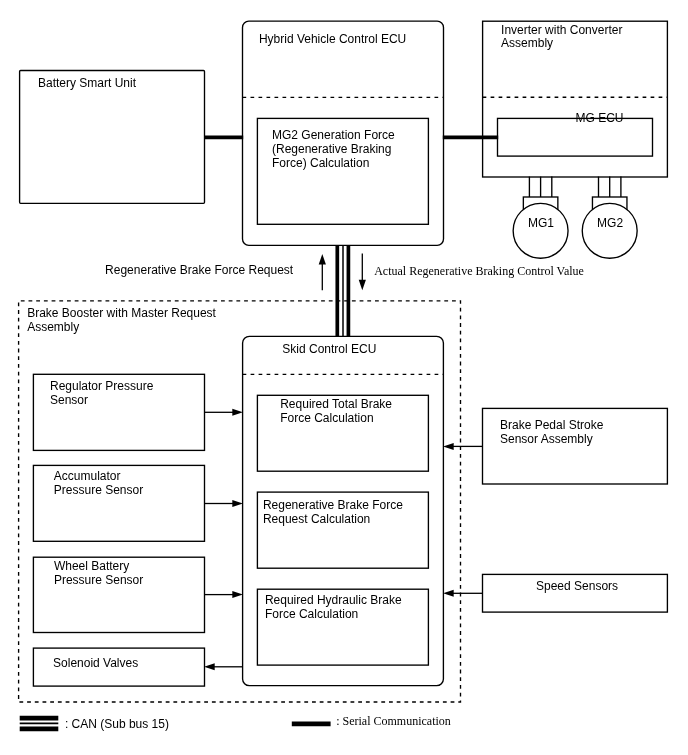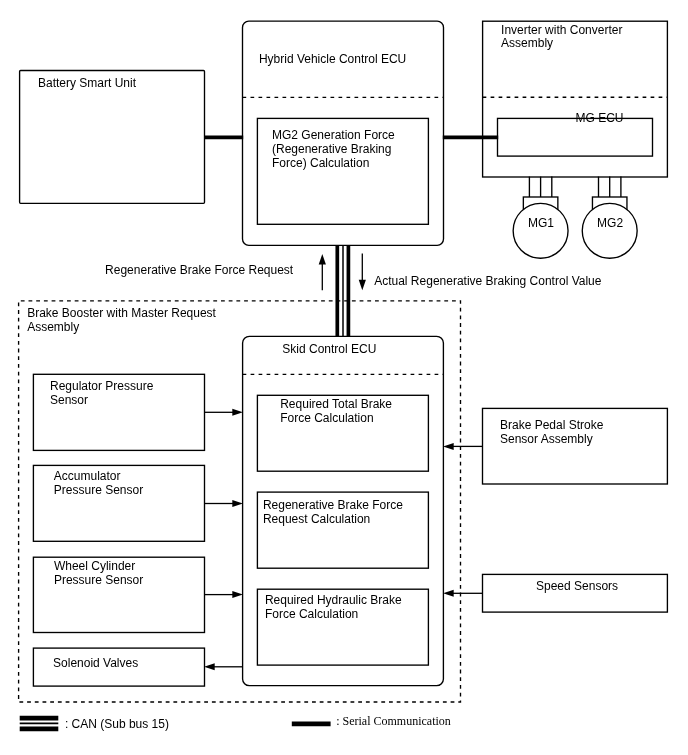--- a/index.html
+++ b/index.html
@@ -89,34 +89,34 @@
         <polygon points="443.1,593.3 453.70000000000005,589.8 453.70000000000005,596.8" fill="#000000"></polygon>
       </g>
 <g>
 <line x1="19.7" y1="718.1" x2="58.3" y2="718.1" stroke="#000000" stroke-width="4.8"></line>
 <line x1="19.7" y1="723.45" x2="58.3" y2="723.45" stroke="#000000" stroke-width="1.7"></line>
 <line x1="19.7" y1="728.9" x2="58.3" y2="728.9" stroke="#000000" stroke-width="4.7"></line>
 </g>
 <line x1="291.8" y1="723.9" x2="330.6" y2="723.9" stroke="#000000" stroke-width="4.65"></line>
   </svg>
   <div class="t" style="left:38.0px;top:77.2px;">Battery Smart Unit</div>
-  <div class="t" style="left:258.9px;top:33.0px;margin-top:20px;">Hybrid Vehicle Control ECU</div>
+  <div class="t" style="left:258.9px;top:33.0px;">Hybrid Vehicle Control ECU</div>
   <div class="t" style="left:272.0px;top:128.9px"><div>MG2 Generation Force</div><div>(Regenerative Braking</div><div>Force) Calculation</div></div>
   <div class="t" style="left:501.1px;top:23.6px"><div>Inverter with Converter</div><div>Assembly</div></div>
   <div class="t" style="left:549.5px;top:112px;margin-left:26px;">MG ECU</div>
   <div class="t" style="left:528.0px;top:216.8px;">MG1</div>
   <div class="t" style="left:597.1px;top:216.8px;">MG2</div>
   <div class="t" style="left:105.1px;top:263.9px;">Regenerative Brake Force Request</div>
-  <div class="t" style="left:374.2px;top:275px;">Actual Regenerative Braking Control Value</div>
+  <div class="t" style="left:374.2px;top:265px;font-family:Liberation Serif, serif;">Actual Regenerative Braking Control Value</div>
   <div class="t" style="left:27.2px;top:306.8px"><div>Brake Booster with Master Request</div><div>Assembly</div></div>
   <div class="t" style="left:282.3px;top:342.9px;">Skid Control ECU</div>
   <div class="t" style="left:280.2px;top:397.9px"><div>Required Total Brake</div><div>Force Calculation</div></div>
   <div class="t" style="left:262.9px;top:499.0px"><div>Regenerative Brake Force</div><div>Request Calculation</div></div>
   <div class="t" style="left:264.9px;top:593.9px"><div>Required Hydraulic Brake</div><div>Force Calculation</div></div>
   <div class="t" style="left:50.0px;top:380.3px"><div>Regulator Pressure</div><div>Sensor</div></div>
   <div class="t" style="left:53.85px;top:469.9px"><div>Accumulator</div><div>Pressure Sensor</div></div>
-  <div class="t" style="left:53.9px;top:560.1px"><div>Wheel Cylinder</div><div>Pressure Sensor</div></div>
+  <div class="t" style="left:53.9px;top:560.1px"><div>Wheel Battery</div><div>Pressure Sensor</div></div>
   <div class="t" style="left:53.05px;top:656.8px;">Solenoid Valves</div>
   <div class="t" style="left:500.0px;top:419.1px"><div>Brake Pedal Stroke</div><div>Sensor Assembly</div></div>
   <div class="t" style="left:492px;top:579.6px;margin-left:44px;">Speed Sensors</div>
   <div class="t" style="left:64.9px;top:718.0px;">: CAN (Sub bus 15)</div>
   <div class="t" style="left:336.2px;top:715.0px;font-family:Liberation Serif, serif;">: Serial Communication</div>
 </div>
 
 </body></html>

